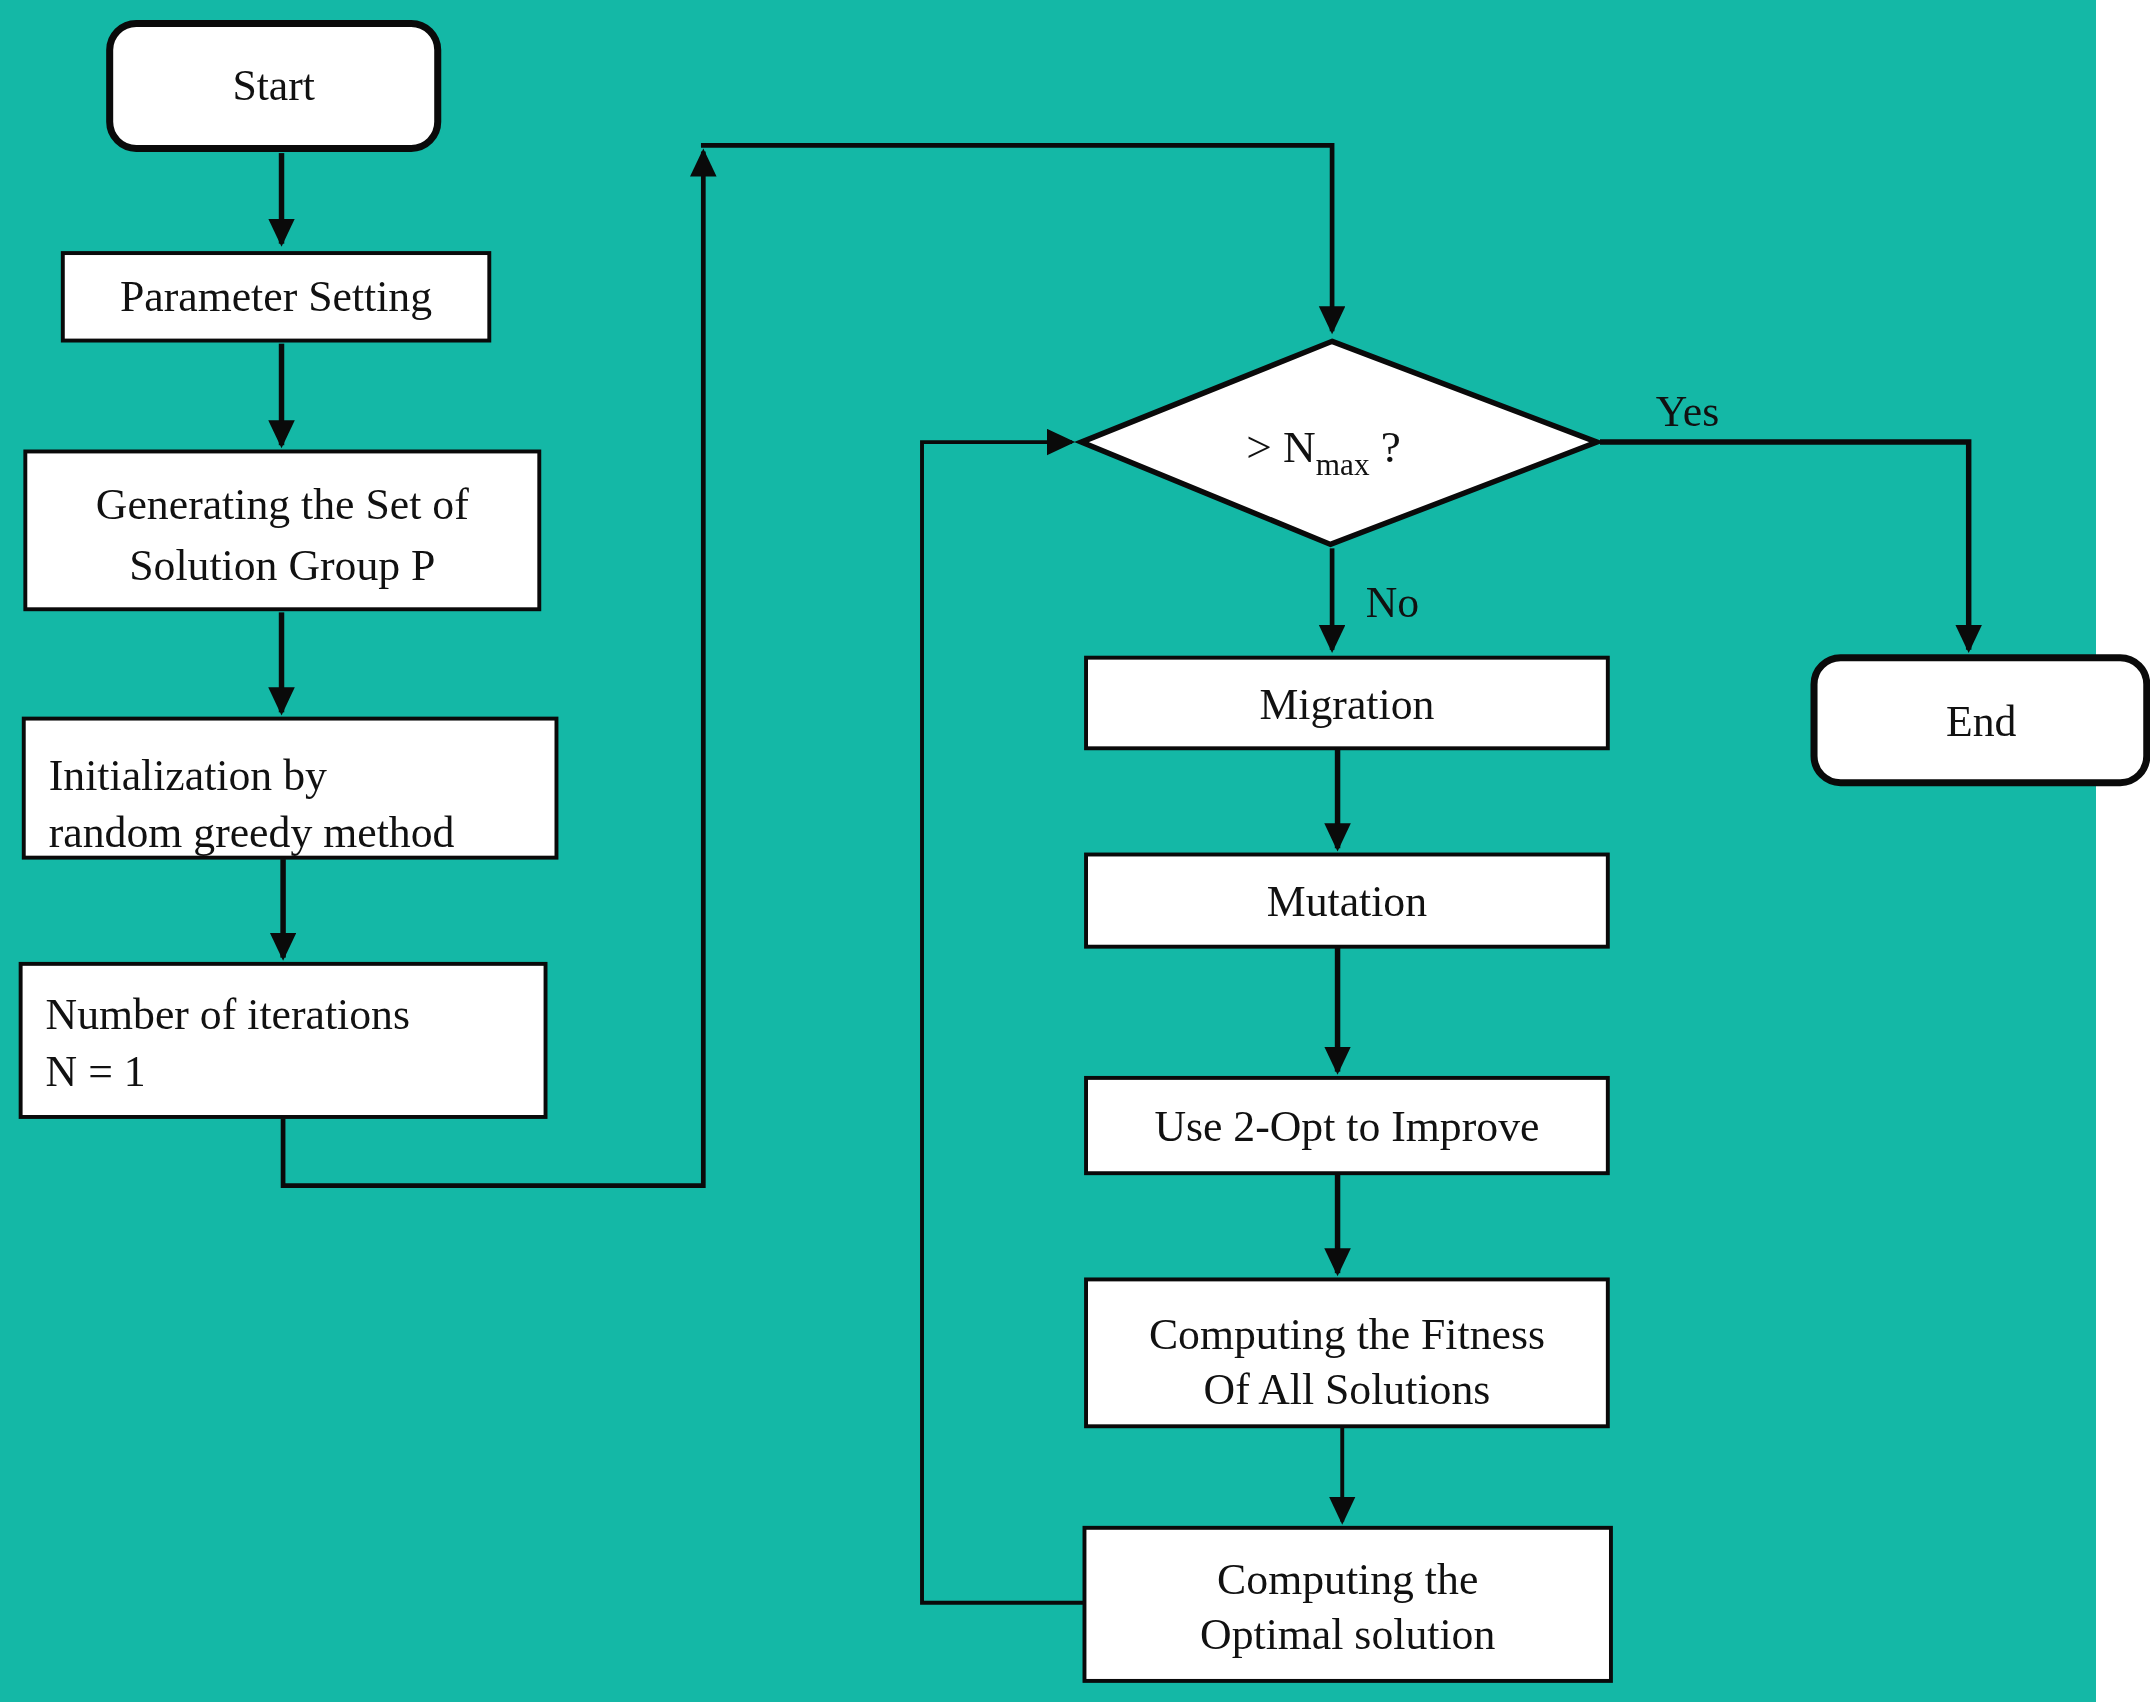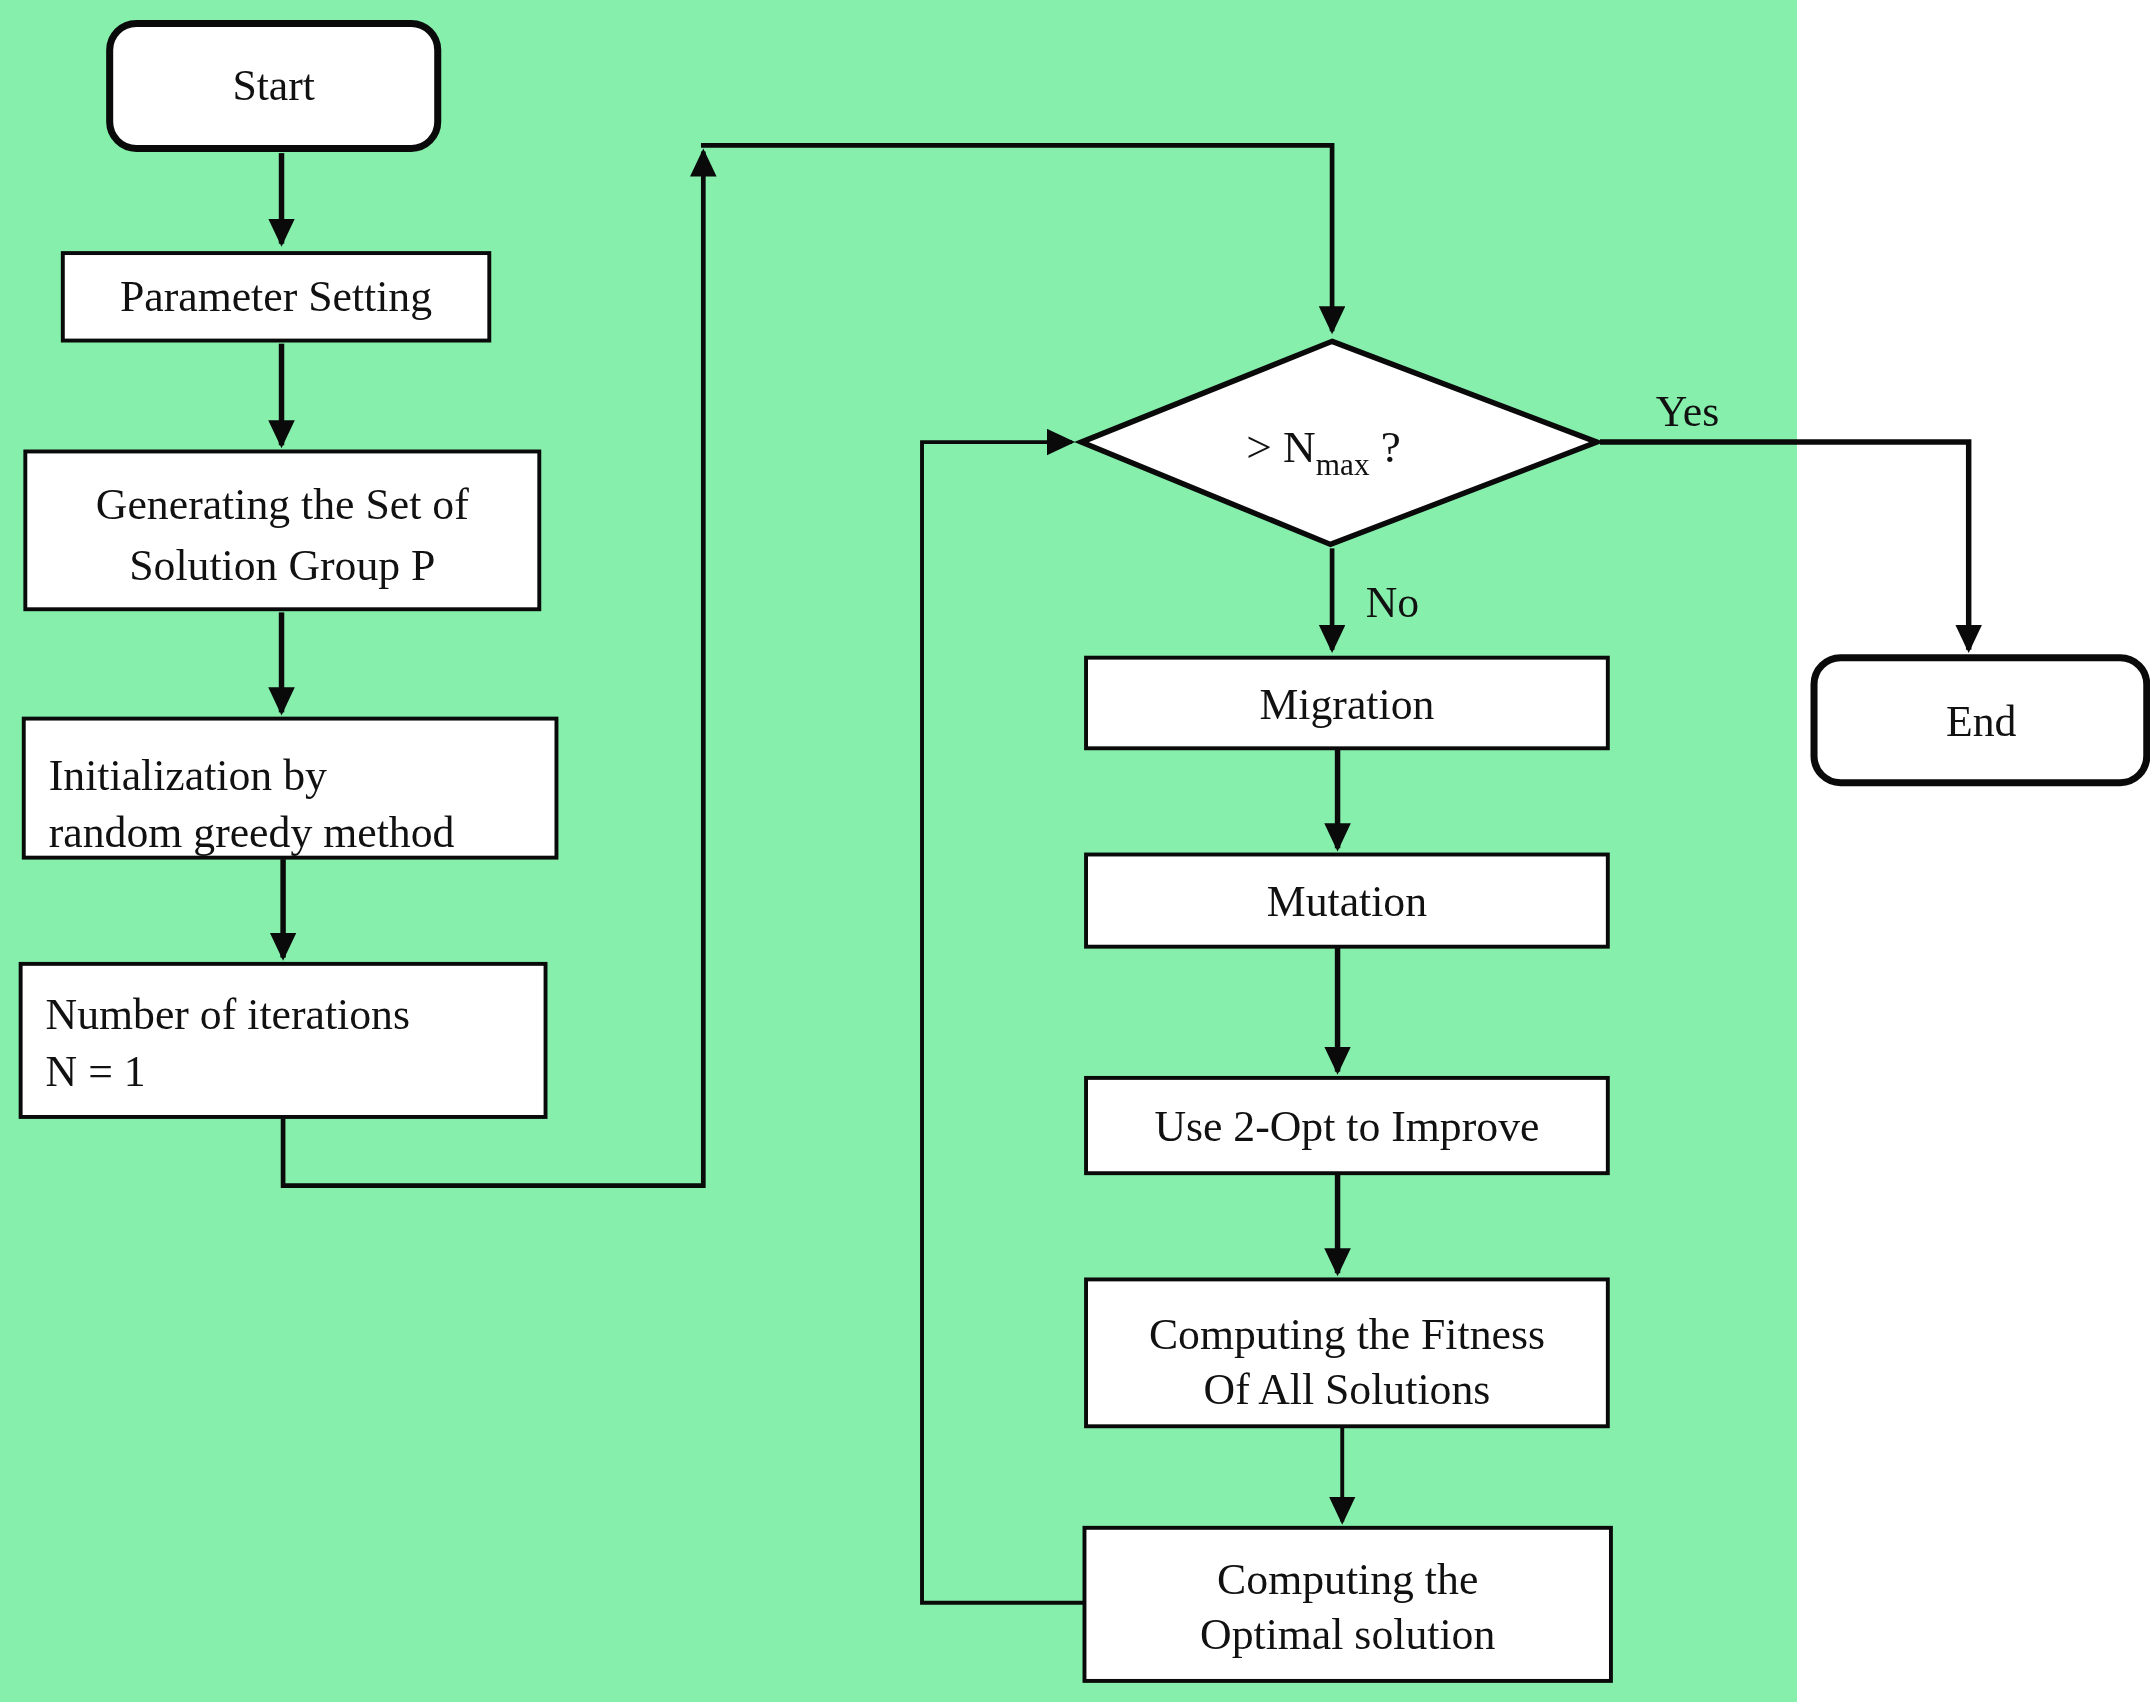--- a/index.html
+++ b/index.html
@@ -1,23 +1,23 @@
 <!DOCTYPE html>
 <html style="font-size:12.5px"><head>
 <meta charset="utf-8">
 <style>
   html, body {
     margin: 0;
     padding: 0;
     background: #ffffff;
   }
   .stage {
-    width: 1797px;
+    width: 2096px;
     height: 1702px;
-    background: #86efac;
+    background: #14b8a6;
   }
   svg { display: block; }
   .node-box {
     fill: #ffffff;
     stroke: #0a0a0a;
     stroke-width: 5;
   }
   .terminator {
     stroke-width: 9;
   }

